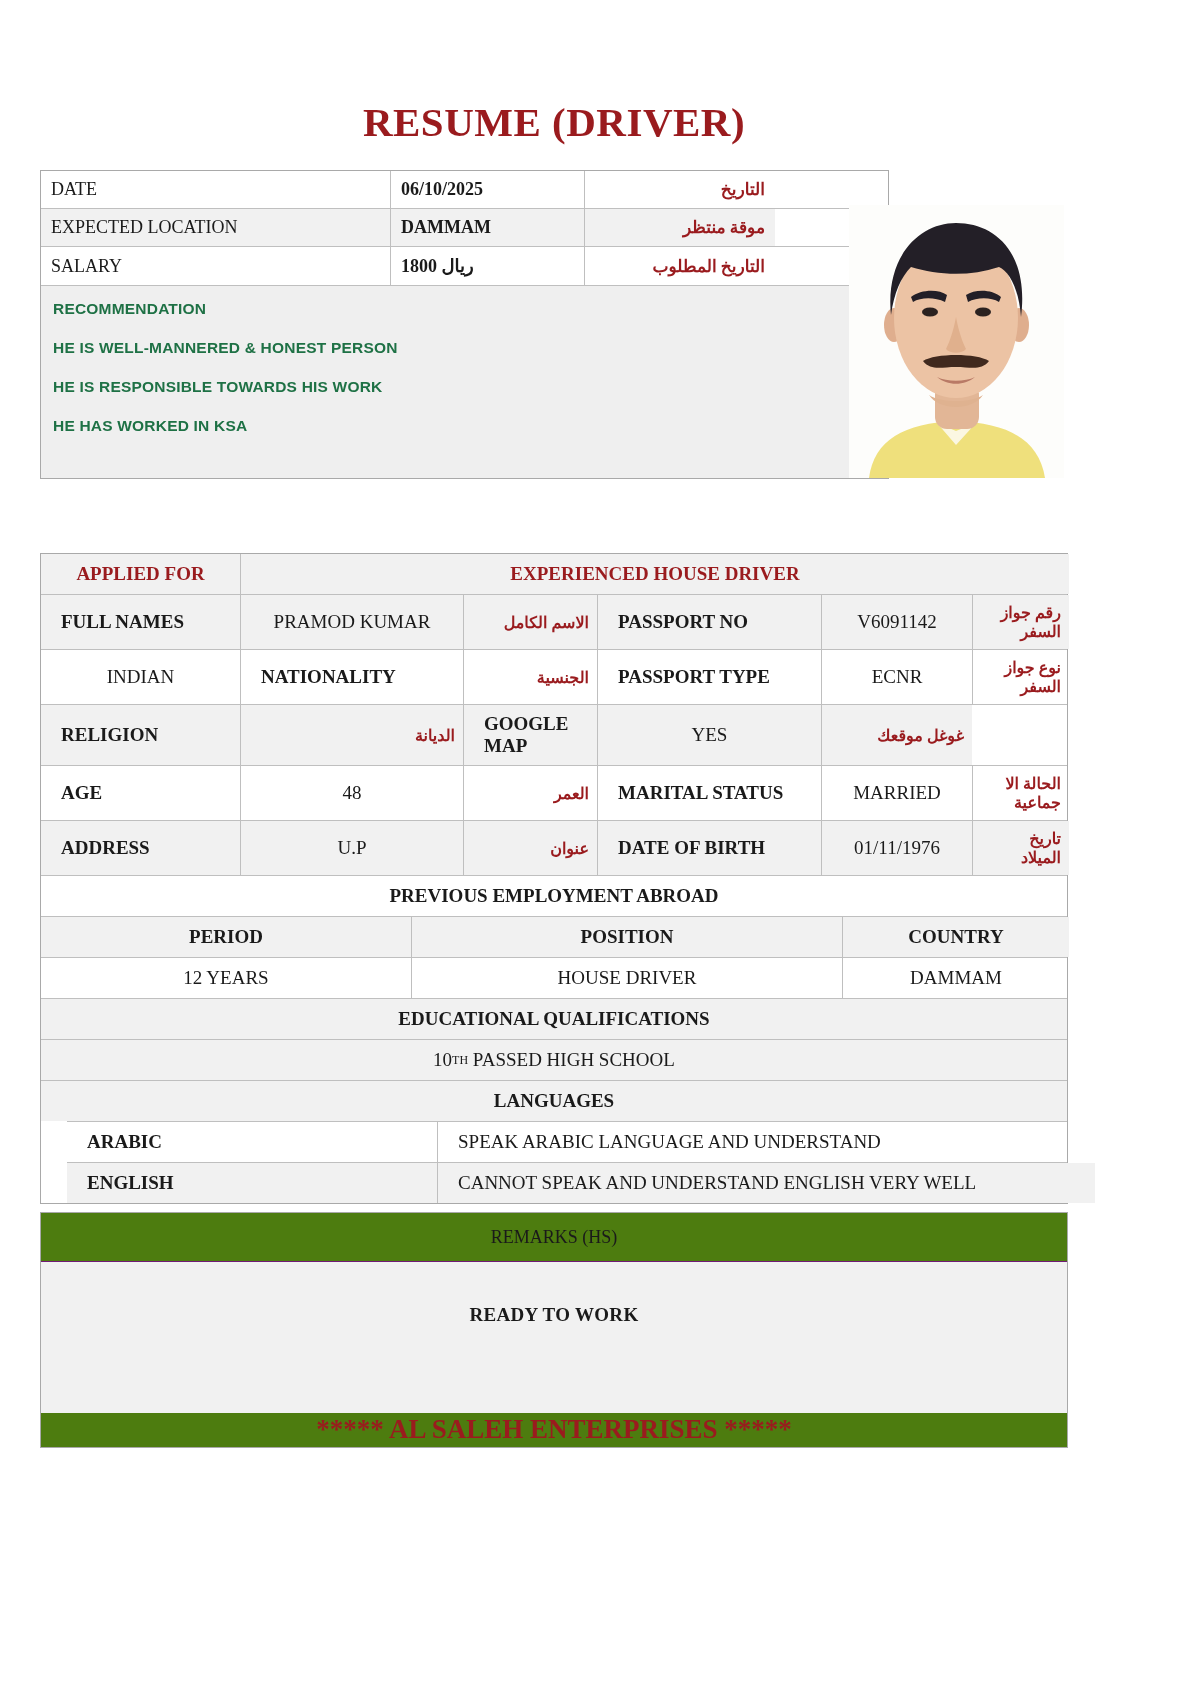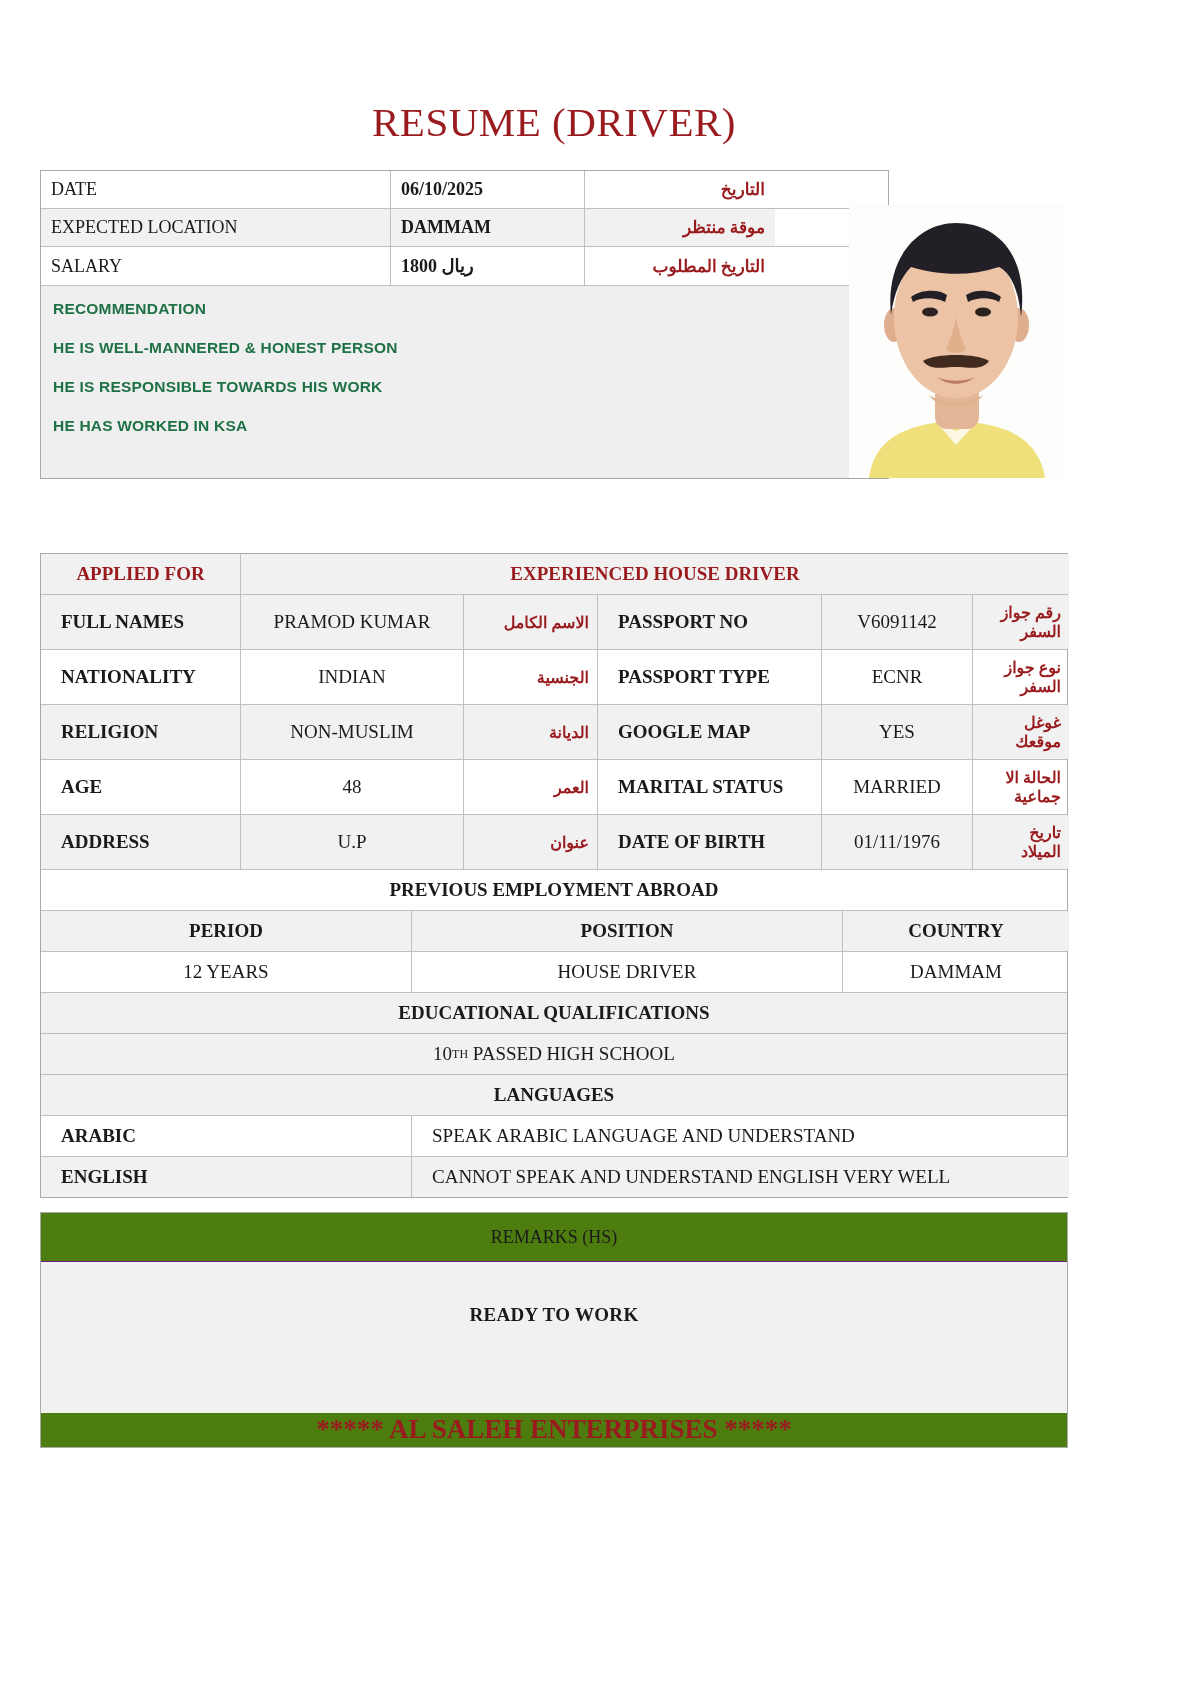--- a/index.html
+++ b/index.html
@@ -5,21 +5,21 @@
   * { margin:0; padding:0; box-sizing:border-box; }
   html,body { background:#ffffff; }
   .page {
     position:relative; width:1191px; height:1684px; margin:0 auto;
     background:#ffffff; font-family:"Liberation Serif", serif; color:#1a1a1a;
     overflow:hidden;
   }
   
   .doc-title {
     position:absolute; left:40px; top:98px; width:1028px;
-    text-align:center; font-size:41px; font-weight:normal; color:#9a1b1e;
+    text-align:center; font-size:41px; font-weight:bold; color:#9a1b1e;
     letter-spacing:0.5px;
   }
   
   .info-table {
     position:absolute; left:40px; top:170px; width:849px;
     border:1px solid #a9a9a9; background:#fff;
   }
   .info-row { display:grid; grid-template-columns:349px 194px 191px; }
   .info-row + .info-row { border-top:1px solid #bfbfbf; }
   .info-cell { padding:8px 10px; font-size:18px; min-height:37px; display:flex; align-items:center; }
@@ -49,21 +49,21 @@
   .applied-cell { justify-content:center; color:#9a1b1e; font-weight:bold; }
   .p-row { grid-template-columns:199px 223px 134px 224px 151px 97px; }
   .lbl { font-weight:bold; }
   .val { justify-content:center; text-align:center; }
   .ar { justify-content:flex-end; text-align:right; color:#9a1b1e; font-weight:bold; font-size:16px; padding-right:8px; }
   .sect-row { grid-template-columns:1fr; }
   .sect-cell { justify-content:center; font-weight:bold; }
   .emp3-row { grid-template-columns:370px 431px 227px; }
   .emp3-cell { justify-content:center; text-align:center; }
   .emp3-cell.hdr { font-weight:bold; }
-  .lang-row { grid-template-columns:370px 658px; }
+  .lang-row { grid-template-columns:370px 658px;margin-left:26px; }
   
   .remarks-box {
     position:absolute; left:40px; top:1212px; width:1028px; height:236px;
     border:1px solid #a9a9a9; background:#4d7c0f;
   }
   .remarks-title { height:48px; display:flex; align-items:center; justify-content:center; font-size:18px; }
   .remarks-body {
     height:152px; background:#f1f1f1; border-top:1px solid #701a75;
     display:flex; justify-content:center; padding-top:42px;
     font-weight:bold; font-size:19px; letter-spacing:0.3px;
@@ -147,31 +147,30 @@
     <div class="m-row p-row">
       <div class="m-cell shade lbl">FULL NAMES</div>
       <div class="m-cell shade val">PRAMOD KUMAR</div>
       <div class="m-cell shade ar">الاسم الكامل</div>
       <div class="m-cell shade lbl">PASSPORT NO</div>
       <div class="m-cell shade val">V6091142</div>
       <div class="m-cell shade ar">رقم جواز السفر</div>
     </div>
 
     <div class="m-row p-row">
+      <div class="m-cell val">INDIAN</div>
       <div class="m-cell lbl">NATIONALITY</div>
-      <div class="m-cell val">INDIAN</div>
       <div class="m-cell ar">الجنسية</div>
       <div class="m-cell lbl">PASSPORT TYPE</div>
       <div class="m-cell val">ECNR</div>
       <div class="m-cell ar">نوع جواز السفر</div>
     </div>
 
     <div class="m-row p-row">
       <div class="m-cell shade lbl">RELIGION</div>
-      <div class="m-cell shade val">NON-MUSLIM</div>
       <div class="m-cell shade ar">الديانة</div>
       <div class="m-cell shade lbl">GOOGLE MAP</div>
       <div class="m-cell shade val">YES</div>
       <div class="m-cell shade ar">غوغل موقعك</div>
     </div>
 
     <div class="m-row p-row">
       <div class="m-cell lbl">AGE</div>
       <div class="m-cell val">48</div>
       <div class="m-cell ar">العمر</div>

